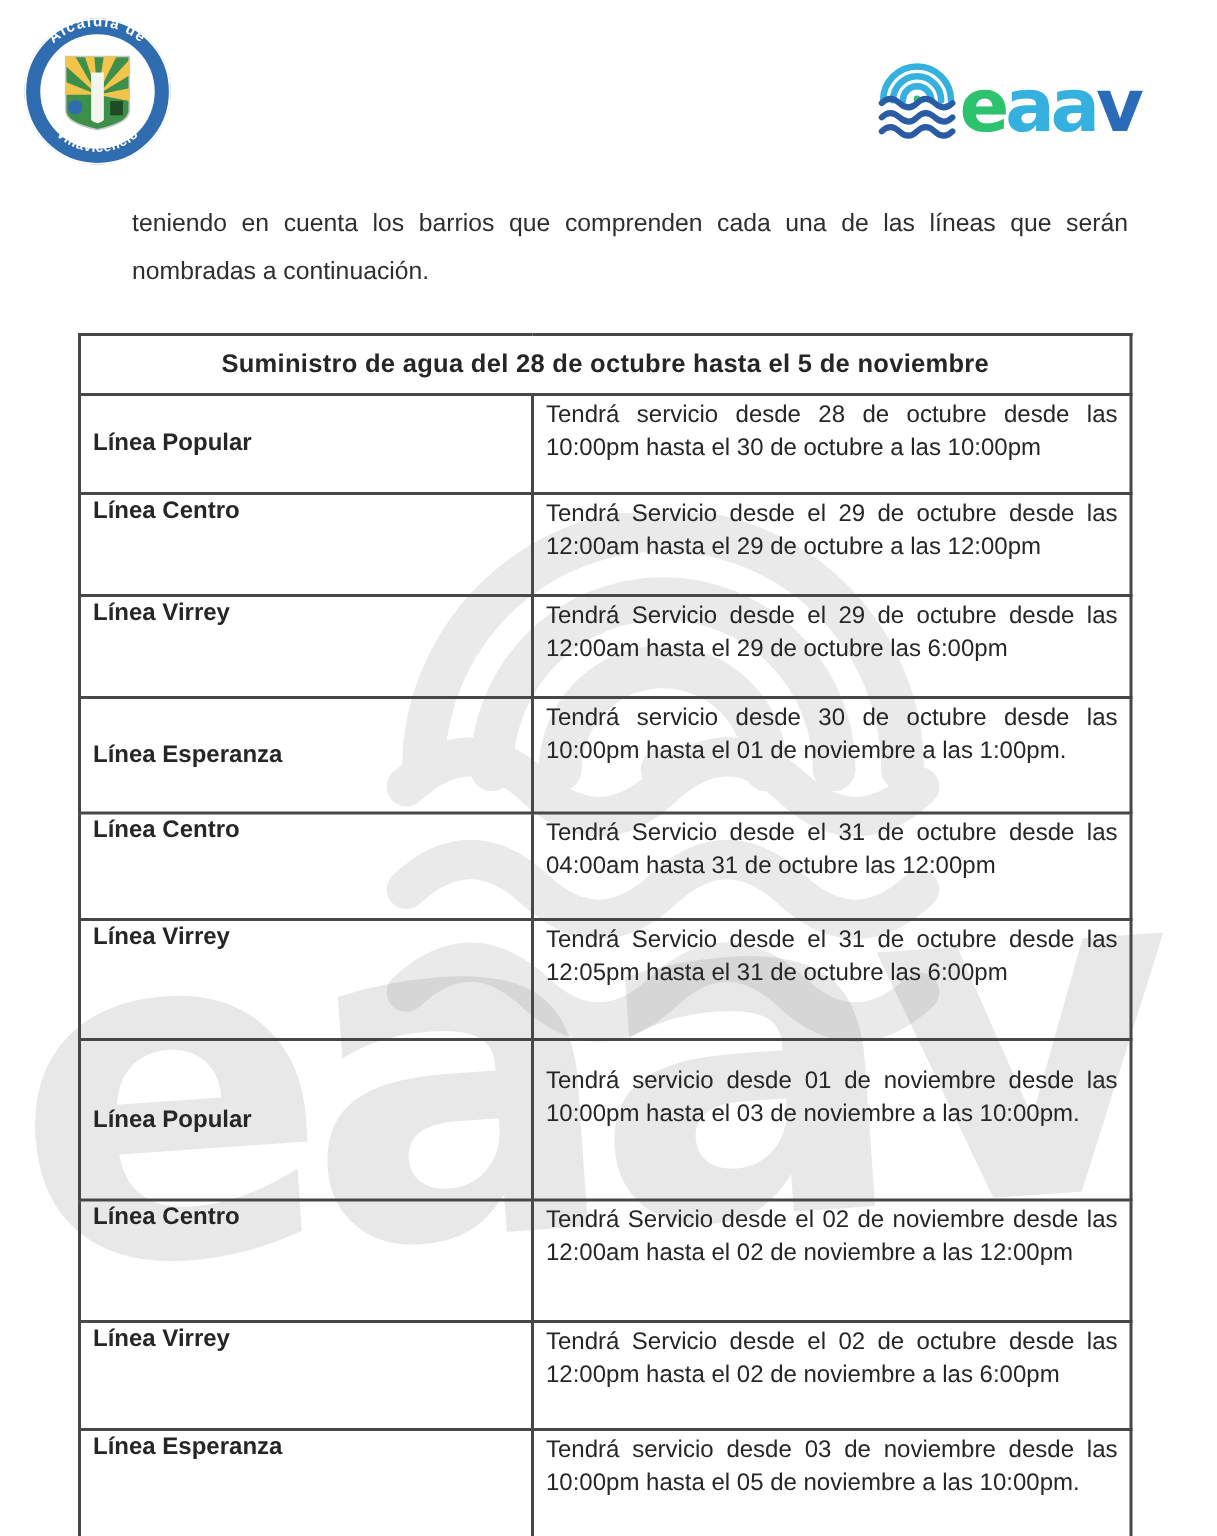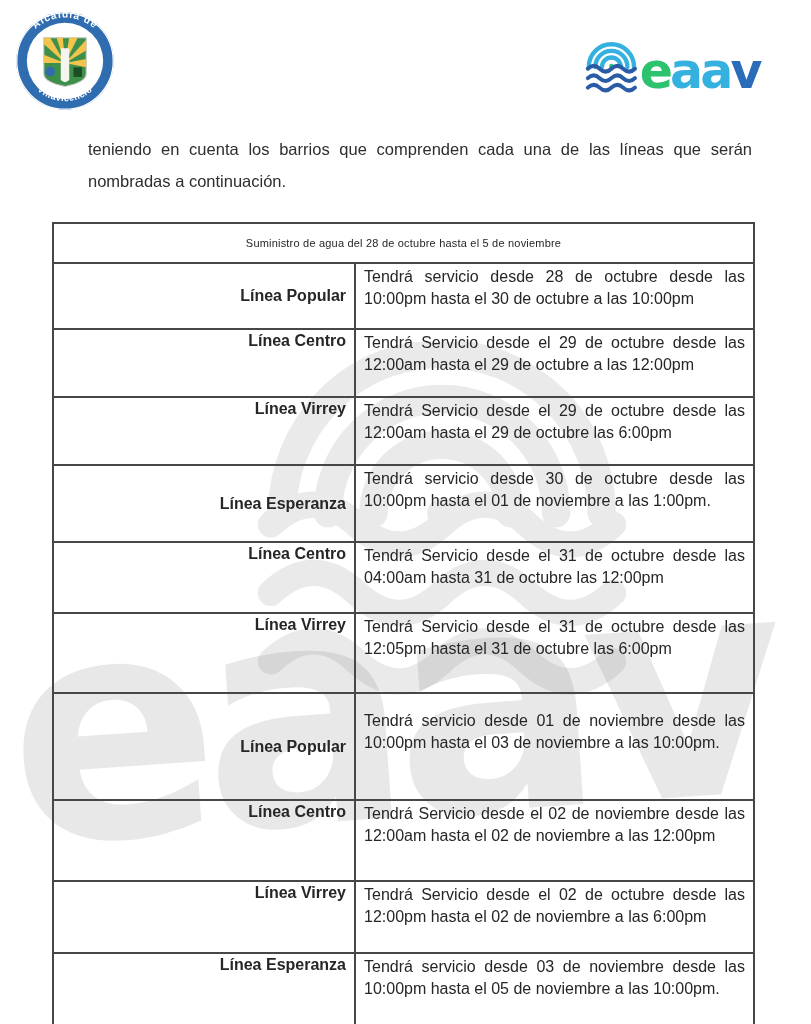--- a/index.html
+++ b/index.html
@@ -30,26 +30,26 @@
     z-index:2;
     font-size:16px;color:#262626;
   }
   table.schedule th, table.schedule td{
     border:2px solid #474747;
     padding:2px 8px;
     background:transparent;
   }
   table.schedule th{
     height:34px;
-    font-size:11px;font-weight:normal;text-align:center;
+    font-size:17px;font-weight:bold;text-align:center;
     letter-spacing:.2px;
   }
   td.line-cell{
     width:288px;
-    font-weight:bold;text-align:right;
+    font-weight:bold;text-align:left;
     vertical-align:top;padding-top:6px;
     font-size:16px;
     margin-top:48px;
   }
   tr.va-mid td.line-cell{vertical-align:middle;padding-top:2px;}
   td.schedule-cell{
     width:387px;
     text-align:justify;vertical-align:top;
     line-height:1.38;padding:3px 9px 5px 9px;
   }

